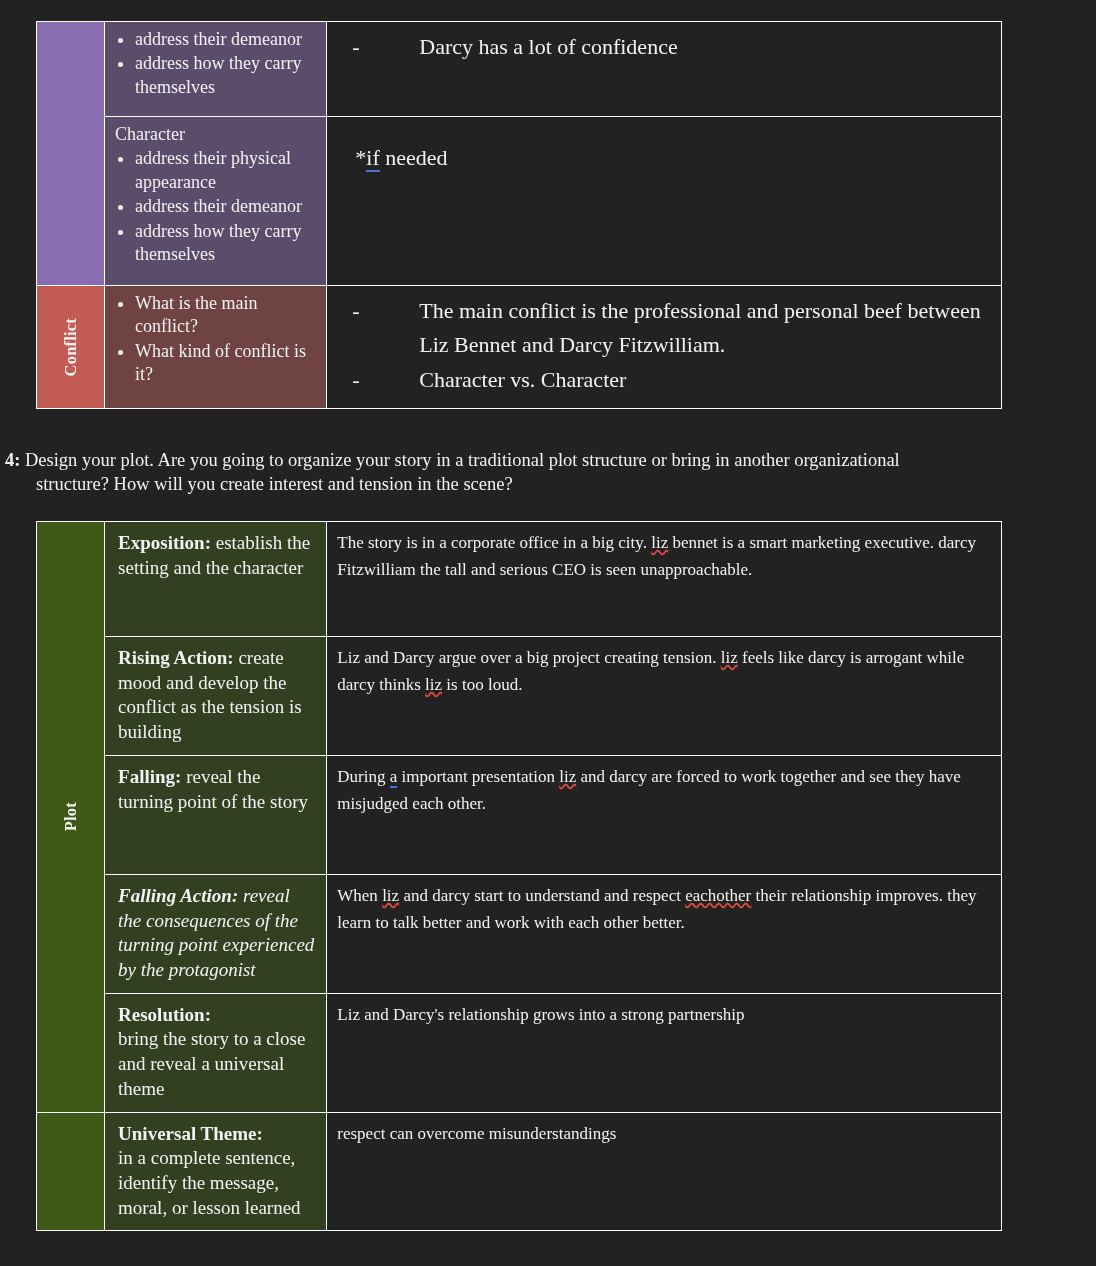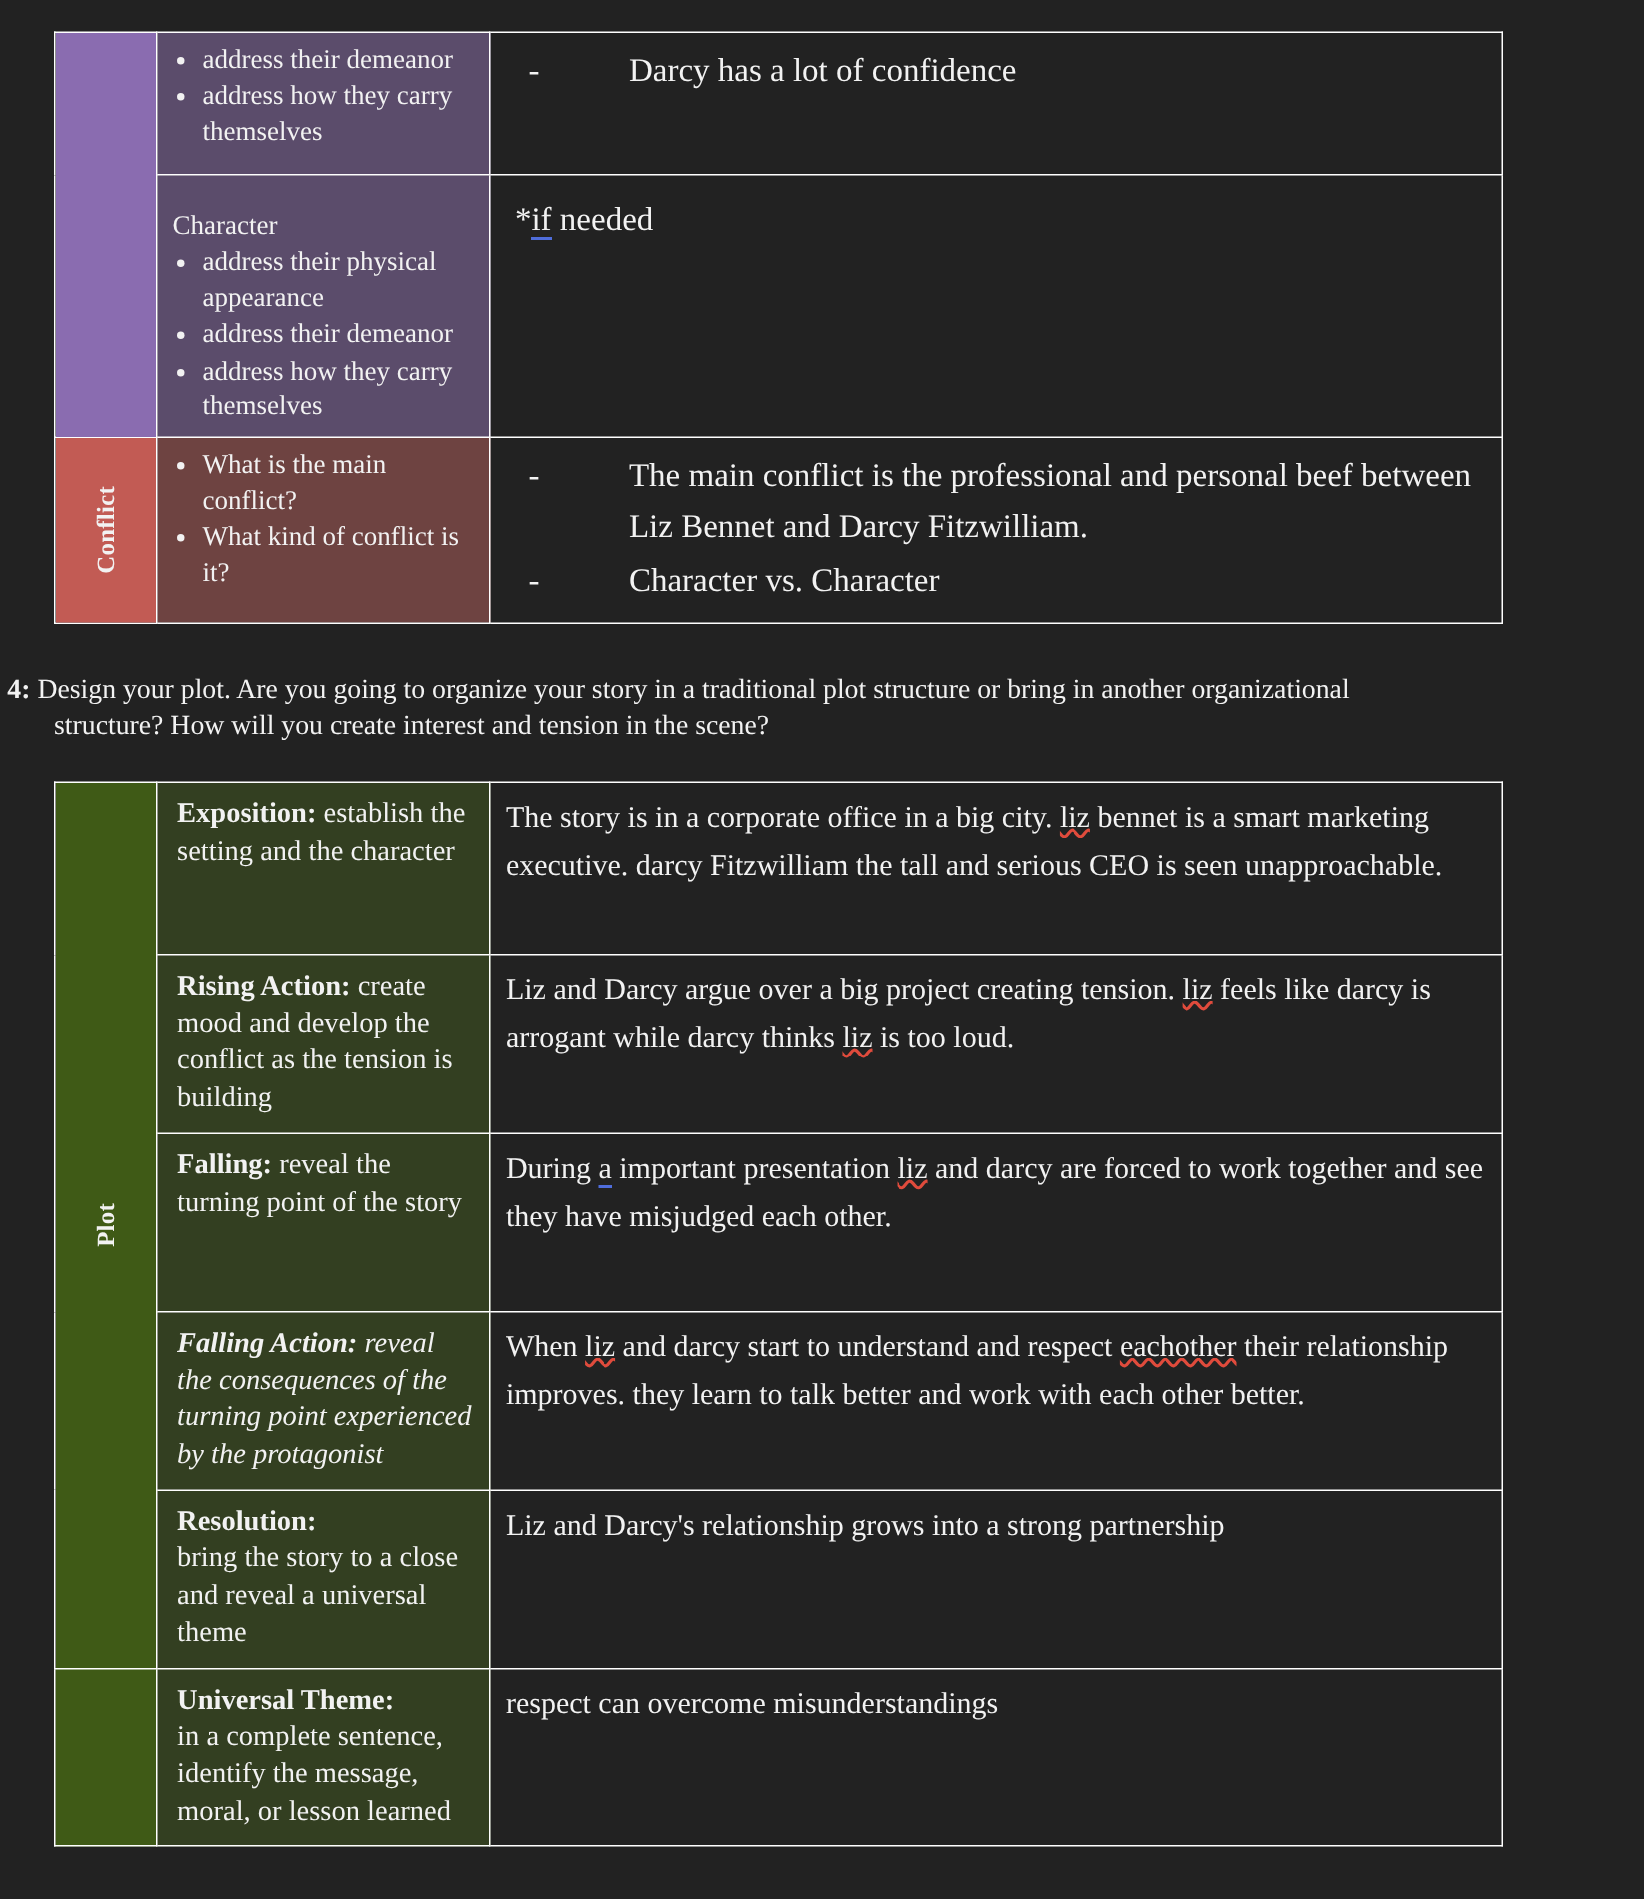--- a/index.html
+++ b/index.html
@@ -72,28 +72,28 @@
     padding: 6px 10px 8px 10px;
     font-size: 18px;
     line-height: 1.30;
   }
   .prompt-box ul {
     margin: 0;
     padding-left: 20px;
     list-style-type: disc;
   }
   .prompt-box li { margin: 0 0 1px 0; }
-  .prompt-title { margin: 16px 0 1px 0; }
+  .prompt-title { margin: 0 0 1px 0; }
 
   .answer-box {
     padding: 8px 12px 10px 12px;
     font-size: 22px;
     line-height: 1.55;
   }
-  .answer-box p { margin: 4px; }
+  .answer-box p { margin: 16px; }
 
   
   .dash-list {
     margin: 0;
     padding: 0;
     list-style: none;
   }
   .dash-list li {
     position: relative;
     padding-left: 80px;
@@ -146,21 +146,21 @@
 
   .plot-prompt {
     padding: 9px 10px 10px 13px;
     font-size: 19px;
     line-height: 1.30;
   }
   .plot-prompt .term { font-weight: bold; }
 
   .plot-answer {
     padding: 8px 10px 10px 10px;
-    font-size: 20px;
+    font-size: 17px;
     line-height: 1.58;
   }
   .plot-answer p { margin: 0; }
 
   .h-exposition  { height: 114px; }
   .h-rising      { height: 118px; }
   .h-climax      { height: 118px; }
   .h-falling     { height: 116px; font-style: italic; }
   .h-resolution  { height: 111px; }
   .h-theme       { height: 108px; }

